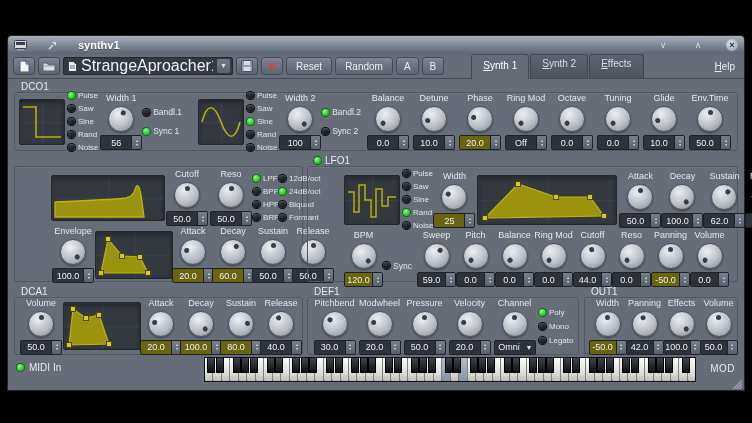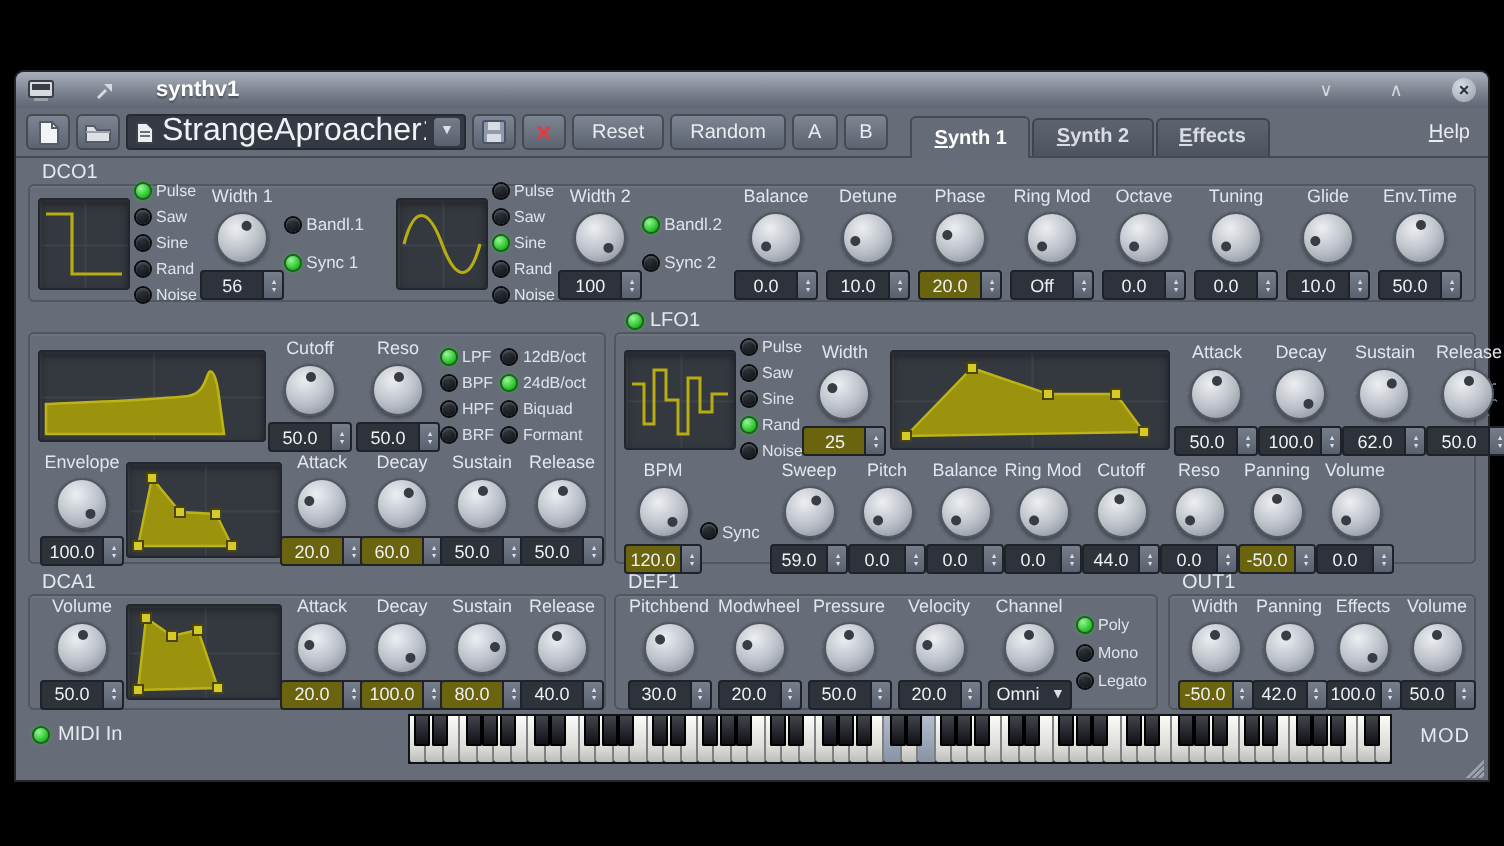--- a/index.html
+++ b/index.html
@@ -16,42 +16,42 @@
   .tbtn{height:18px;min-width:20px;display:flex;align-items:center;justify-content:center;padding:0 9px;
     background:linear-gradient(#7e8592,#5d6471);border:1px solid #454b55;border-radius:3px;
     font-size:10px;color:#eaedf1;box-sizing:border-box;}
   .tbtn.icon{padding:0 3px;width:22px;}
   .combo{height:18px;width:170px;display:flex;align-items:center;gap:4px;background:#343943;border:1px solid #262a31;
     border-radius:2px;padding:0 2px 0 4px;box-sizing:border-box;}
   .combo .ctext{flex:1;font-size:16px;color:#f0f2f5;white-space:nowrap;overflow:hidden;}
   .carr{width:13px;height:14px;background:linear-gradient(#767d89,#596070);border-radius:2px;color:#dde1e7;
     font-size:7px;line-height:14px;text-align:center;}
   .xicon{color:#e23c3c;font-weight:bold;font-size:14px;line-height:14px;}
-  .tabs{display:flex;align-items:flex-end;align-self:flex-end;margin-left:8px;height:24px;position:relative;z-index:3;font-weight:bold;}
+  .tabs{display:flex;align-self:flex-end;margin-left:24px;height:24px;position:relative;z-index:3;}
   .tab{padding:3px 11px 4px;background:linear-gradient(#5d London646f,#4f5662);background:linear-gradient(#5d6470,#4d5460);
     border:1px solid #3f454f;border-bottom:none;border-radius:3px 3px 0 0;font-size:10px;color:#d9dde3;margin-right:1px;}
   .tab::first-letter{text-decoration:underline;}
   .tab.active{background:#656c78;color:#fff;padding-top:5px;margin-bottom:-1px;border-color:#454b55;}
   .help{margin-left:auto;font-size:10px;color:#eaedf1;padding-right:4px;}
   .help::first-letter{text-decoration:underline;}
   
   .pane{position:absolute;left:0;right:0;top:42px;bottom:0;border-top:1px solid #454b55;}
   .group{position:absolute;}
   .gtitle{display:flex;align-items:center;gap:4px;height:11px;margin-left:7px;font-size:10px;color:#e6e9ee;}
   .gframe{position:absolute;left:0;right:0;top:11px;bottom:0;border:1px solid #51575f;border-radius:3px;
     box-shadow:inset 0 1px 0 rgba(255,255,255,.05);}
   .dco1{left:6px;top:2px;width:724px;height:70px;}
   .dcf1{left:6px;top:76px;width:289px;height:127px;}
   .lfo1{left:299px;top:76px;width:431px;height:127px;}
   .dca1{left:6px;top:207px;width:289px;height:69px;}
   .def1{left:299px;top:207px;width:272px;height:69px;}
   .out1{left:576px;top:207px;width:154px;height:69px;}
   .row{display:flex;align-items:center;width:100%;box-sizing:border-box;}
   .onerow{position:absolute;inset:0;display:flex;align-items:center;padding:0 4px;box-sizing:border-box;}
-  .tworow{position:absolute;inset:0;display:flex;flex-direction:column;justify-content:space-around;padding:2px 4px;box-sizing:border-box;}
+  .tworow{position:absolute;inset:0;display:flex;flex-direction:column;justify-content:space-around;padding:2px 4px;box-sizing:border-box;margin-left:32px;}
   
   .kcell{width:45px;display:flex;flex-direction:column;align-items:center;gap:1px;}
   .klbl{font-size:9px;color:#e3e6ec;height:10px;line-height:10px;white-space:nowrap;}
   .ktick{width:30px;height:30px;border-radius:50%;display:flex;align-items:center;justify-content:center;
     background:repeating-conic-gradient(#6b727c 0deg 4deg,transparent 4deg 33.75deg);}
   .knob{width:24px;height:24px;border-radius:50%;position:relative;border:1px solid #50565f;
     background:radial-gradient(circle at 38% 30%,#eceef1,#bcc1c9 52%,#8e94a0 88%,#7d8390);
     box-shadow:0 1px 2px rgba(0,0,0,.45);}
   .krot{position:absolute;inset:0;}
   .kdot{position:absolute;top:3px;left:50%;width:5px;height:5px;margin-left:-2.5px;border-radius:50%;background:#383d45;}

